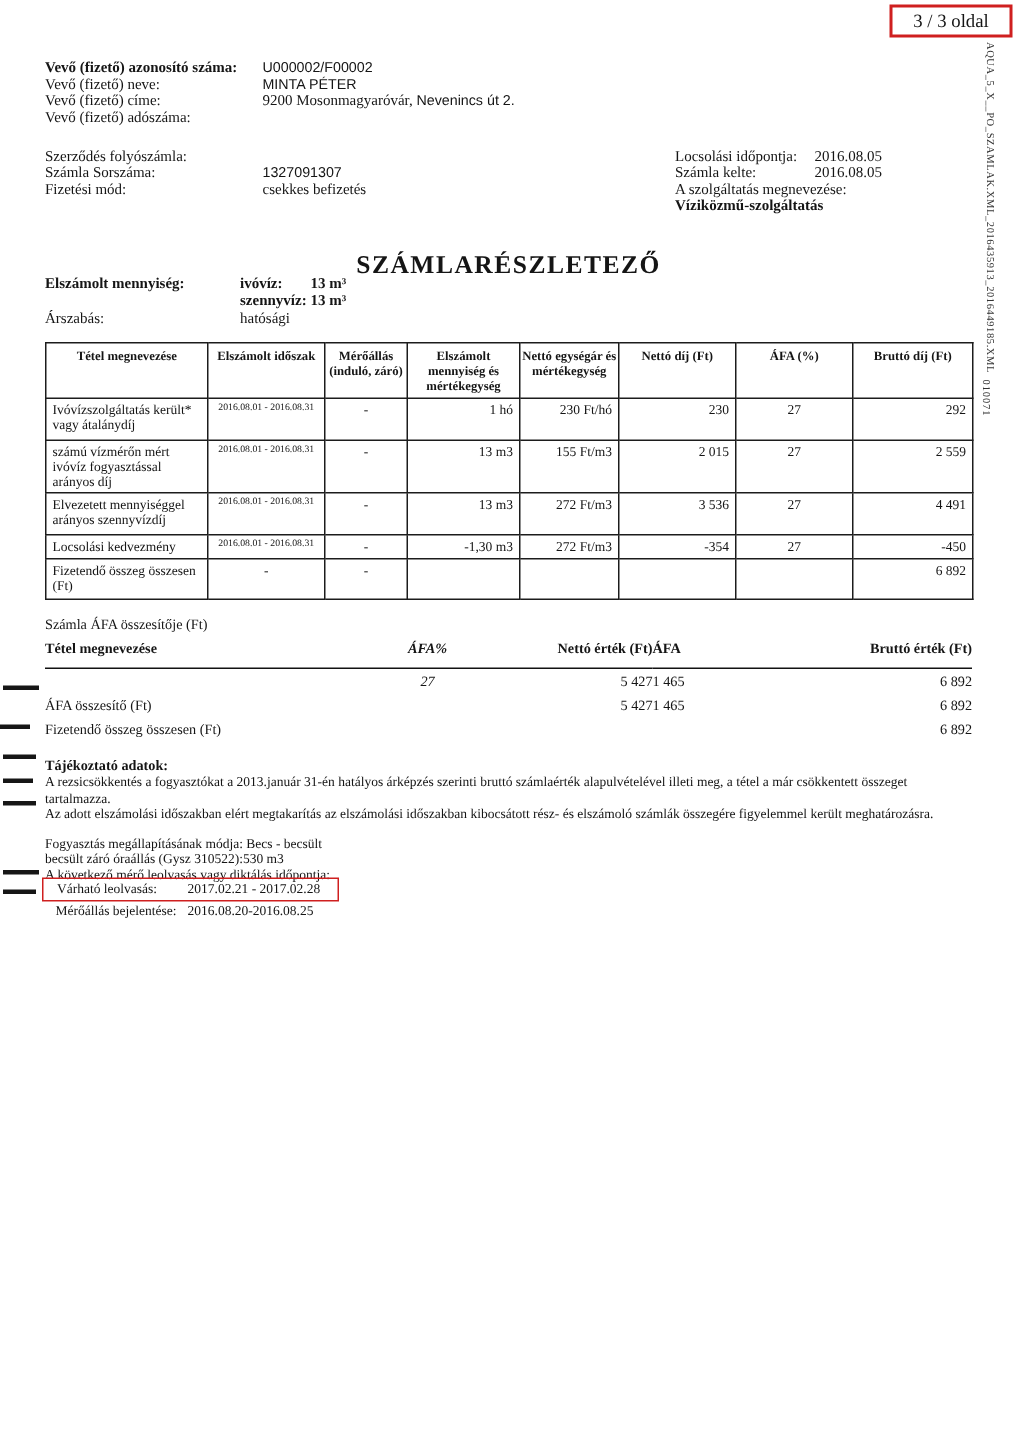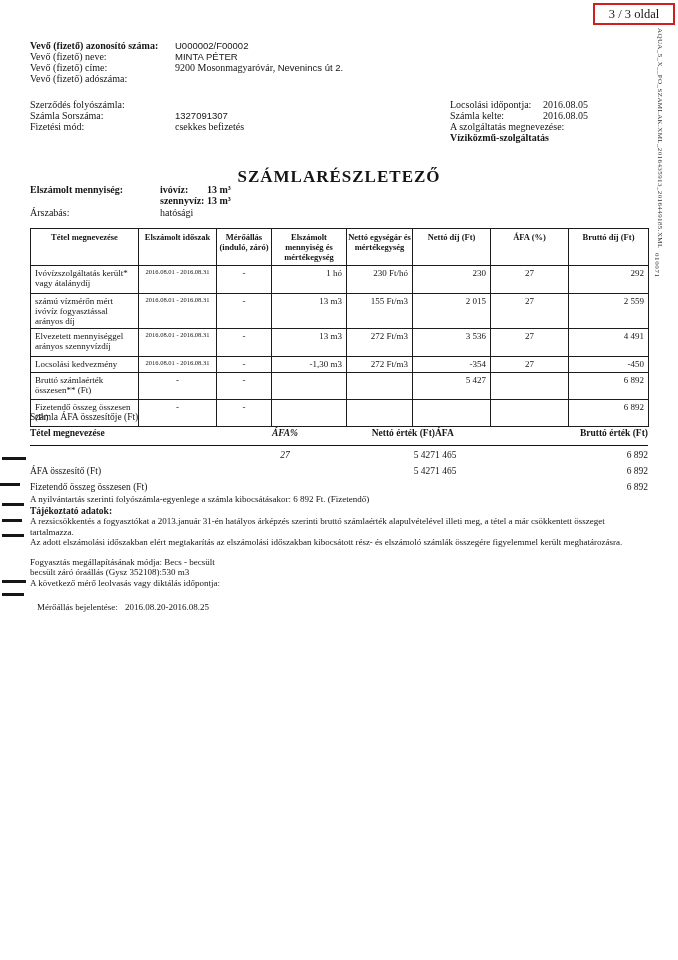--- a/index.html
+++ b/index.html
@@ -180,30 +180,20 @@
         </tr>
         <tr style="height:16px">
           <td class="c0">Locsolási kedvezmény</td>
           <td class="c1">2016.08.01 - 2016.08.31</td>
           <td class="c2">-</td>
           <td class="c3">-1,30 m3</td>
           <td class="c4">272 Ft/m3</td>
           <td class="c5">-354</td>
           <td class="c6">27</td>
           <td class="c7">-450</td>
-        </tr>
-        <tr style="height:27px">
-          <td class="c0">Bruttó számlaérték összesen** (Ft)</td>
-          <td class="c1 big-dash">-</td>
-          <td class="c2">-</td>
-          <td class="c3"></td>
-          <td class="c4"></td>
-          <td class="c5">5 427</td>
-          <td class="c6"></td>
-          <td class="c7">6 892</td>
         </tr>
         <tr style="height:27px">
           <td class="c0">Fizetendő összeg összesen (Ft)</td>
           <td class="c1 big-dash">-</td>
           <td class="c2">-</td>
           <td class="c3"></td>
           <td class="c4"></td>
           <td class="c5"></td>
           <td class="c6"></td>
           <td class="c7">6 892</td>
@@ -239,29 +229,31 @@
       <div class="vat-row">
         <div class="v0">Fizetendő összeg összesen (Ft)</div>
         <div class="v1"></div>
         <div class="v2"></div>
         <div class="v3"></div>
         <div class="v4">6 892</div>
       </div>
     </div>
   </div>
 
-  <div class="note" style="top:494px">A nyilvántartás szerinti folyószámla-egyenlege a számla kibocsátásakor: 6 892 Ft. (Fizetendő)</div>
 
   <div class="note b" style="top:506px;font-size:9.5px">Tájékoztató adatok:</div>
   <div class="para" style="top:516px">A rezsicsökkentés a fogyasztókat a 2013.január 31-én hatályos árképzés szerinti bruttó számlaérték alapulvételével illeti meg, a tétel a már csökkentett összeget tartalmazza.</div>
   <div class="para" style="top:537px">Az adott elszámolási időszakban elért megtakarítás az elszámolási időszakban kibocsátott rész- és elszámoló számlák összegére figyelemmel került meghatározásra.</div>
   <div class="note" style="top:557px">Fogyasztás megállapításának módja: Becs - becsült</div>
-  <div class="note" style="top:567px">becsült záró óraállás (Gysz 352108):530 m3</div>
+  <div class="note" style="top:567px">becsült záró óraállás (Gysz 310522):530 m3</div>
 
   <div class="note" style="top:578px">A következő mérő leolvasás vagy diktálás időpontja:</div>
+  <div class="read-box">
+    <span class="lab">Várható leolvasás:</span><span>2017.02.21 - 2017.02.28</span>
+  </div>
   <div class="read-row">
     <span class="lab">Mérőállás bejelentése:</span><span>2016.08.20-2016.08.25</span>
   </div>
 
   <div class="side-file">AQUA_5_X__PO_SZAMLAK.XML_2016435913_2016449185.XML</div>
   <div class="side-code">010071</div>
 
   <div class="dash" style="top:457px;width:24px"></div>
   <div class="dash" style="top:483px;width:20px;left:0"></div>
   <div class="dash" style="top:503px;width:22px"></div>

